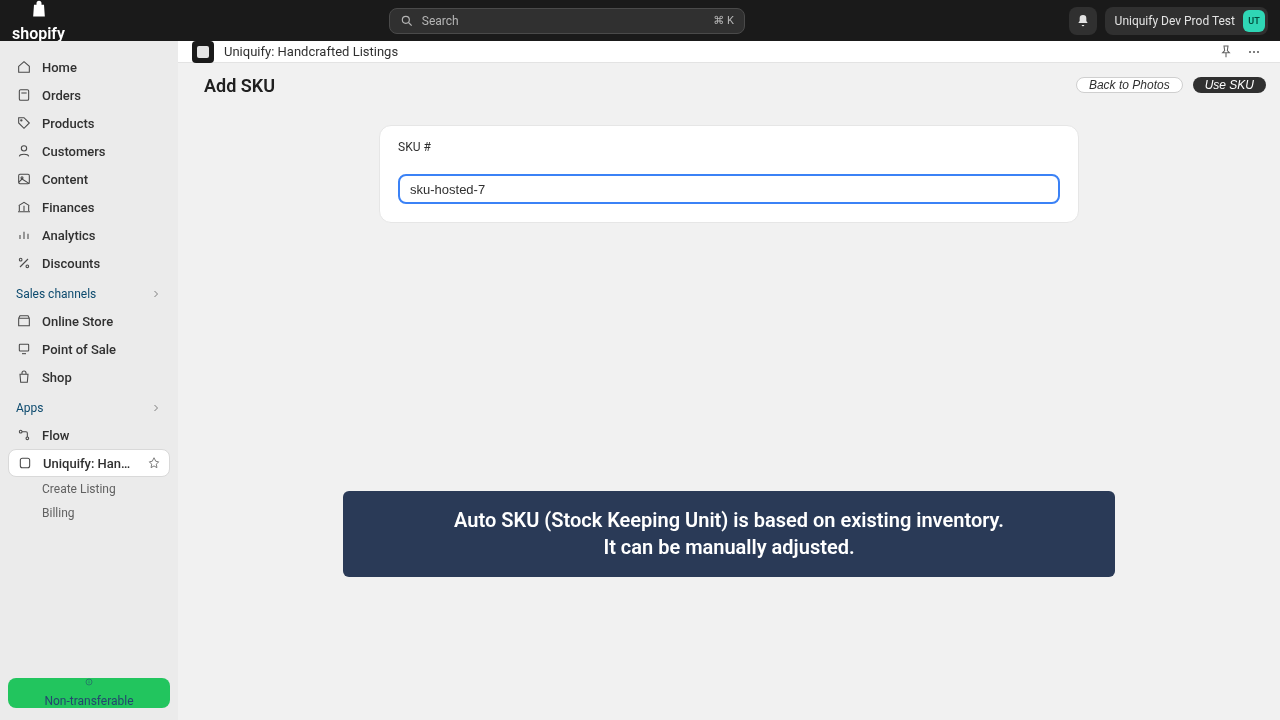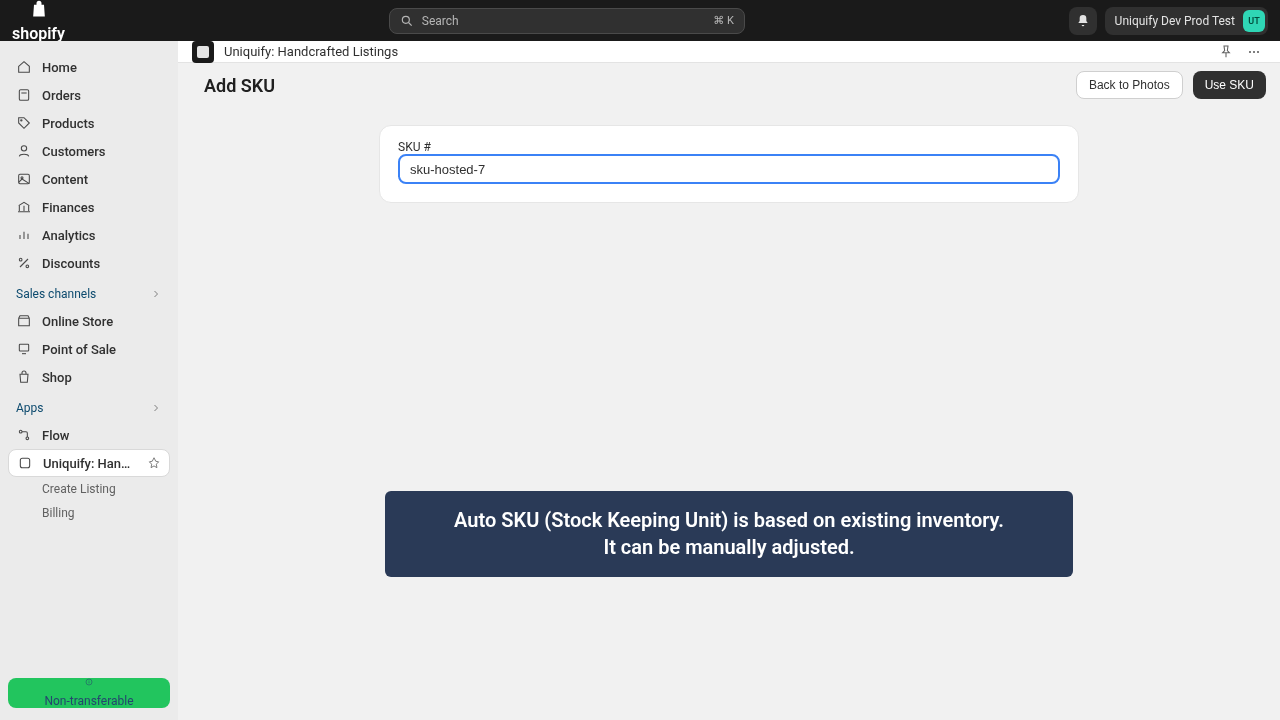--- a/index.html
+++ b/index.html
@@ -38,29 +38,29 @@
 .main { flex: 1; background: #f1f1f1; position: relative; overflow: hidden; }
 .page-header { height: 22px; background: #fff; border-bottom: 1px solid #e3e3e3; display: flex; align-items: center; padding: 0 14px; gap: 10px; }
 .app-ico { width: 22px; height: 22px; border-radius: 4px; background: #1a1a1a; display: flex; align-items: center; justify-content: center; }
 .app-ico-inner { width: 12px; height: 12px; background: #e3e3e3; border-radius: 2px; }
 .page-header-title { font-size: 13px; color: #303030; flex: 1; }
 .page-header-actions { display: flex; gap: 12px; align-items: center; margin-right: 4px; }
 .page-header-actions svg { width: 16px; height: 16px; }
 
 .page-titlebar { height: 44px; display: flex; align-items: center; padding: 0 14px; }
 .page-title { font-size: 18px; font-weight: 600; color: #202020; flex: 1; padding-left: 12px; }
-.btn { height: 28px; padding: 0 12px; border-radius: 8px; font-size: 12px; font-weight: 500; display: flex; align-items: center; cursor: pointer; border: none; }
+.btn { height: 16px; padding: 0 12px; border-radius: 8px; font-size: 12px; font-weight: 500; display: flex; align-items: center; cursor: pointer; border: none; font-style: italic; }
 .btn-sec { background: #fff; border: 1px solid #cfcfcf; color: #303030; margin-right: 10px; }
 .btn-pri { background: #303030; color: #fff; }
 
 .card { margin: 18px auto 0; width: 700px; background: #fff; border-radius: 12px; padding: 14px 18px 18px; border: 1px solid #e6e6e6; }
-.field-label { font-size: 12px; color: #303030; margin-bottom: 0; }
+.field-label { font-size: 12px; color: #303030; margin-bottom: 20px; }
 .field-input { width: 100%; height: 30px; border: 2px solid #3b82f6; border-radius: 8px; padding: 0 10px; font-size: 13px; color: #303030; outline: none; background: #fff; }
 
-.tooltip-banner { position: absolute; left: 50%; transform: translateX(-50%); top: 450px; width: 688px; background: #2a3a57; color: #fff; border-radius: 6px; padding: 16px 24px; text-align: center; font-size: 20px; font-weight: 600; line-height: 1.35; }
+.tooltip-banner { position: absolute; left: 50%; transform: translateX(-50%); top: 450px; width: 772px; background: #2a3a57; color: #fff; border-radius: 6px; padding: 16px 24px; text-align: center; font-size: 20px; font-weight: 600; line-height: 1.35; }
 </style>
 </head>
 <body>
 
 <div class="topbar">
   <div class="logo">
     <svg viewBox="0 0 24 24">
         <path d="M6 7h12l1 14H5L6 7zm3 0V5a3 3 0 016 0v2"></path>
       </svg>
     <span>shopify</span>

